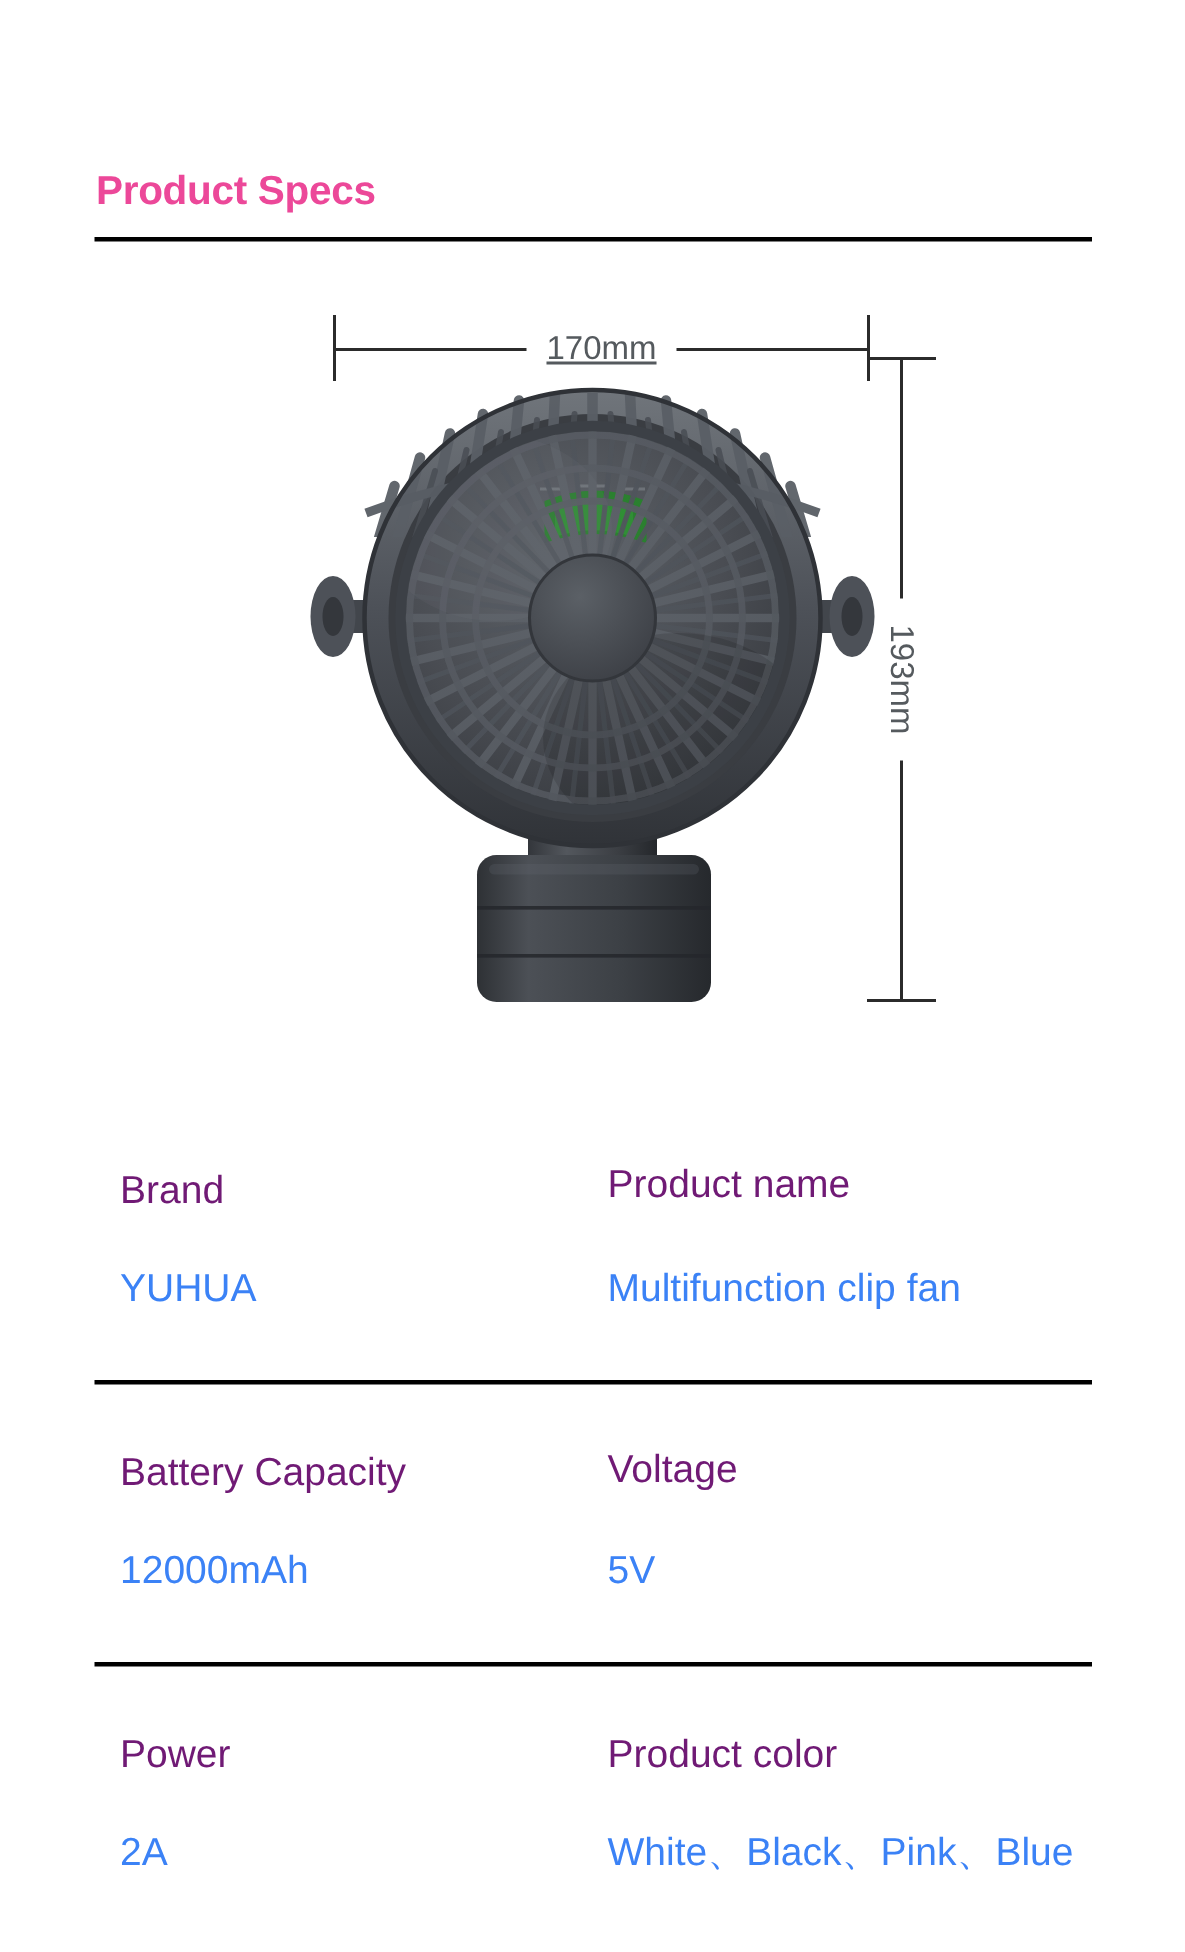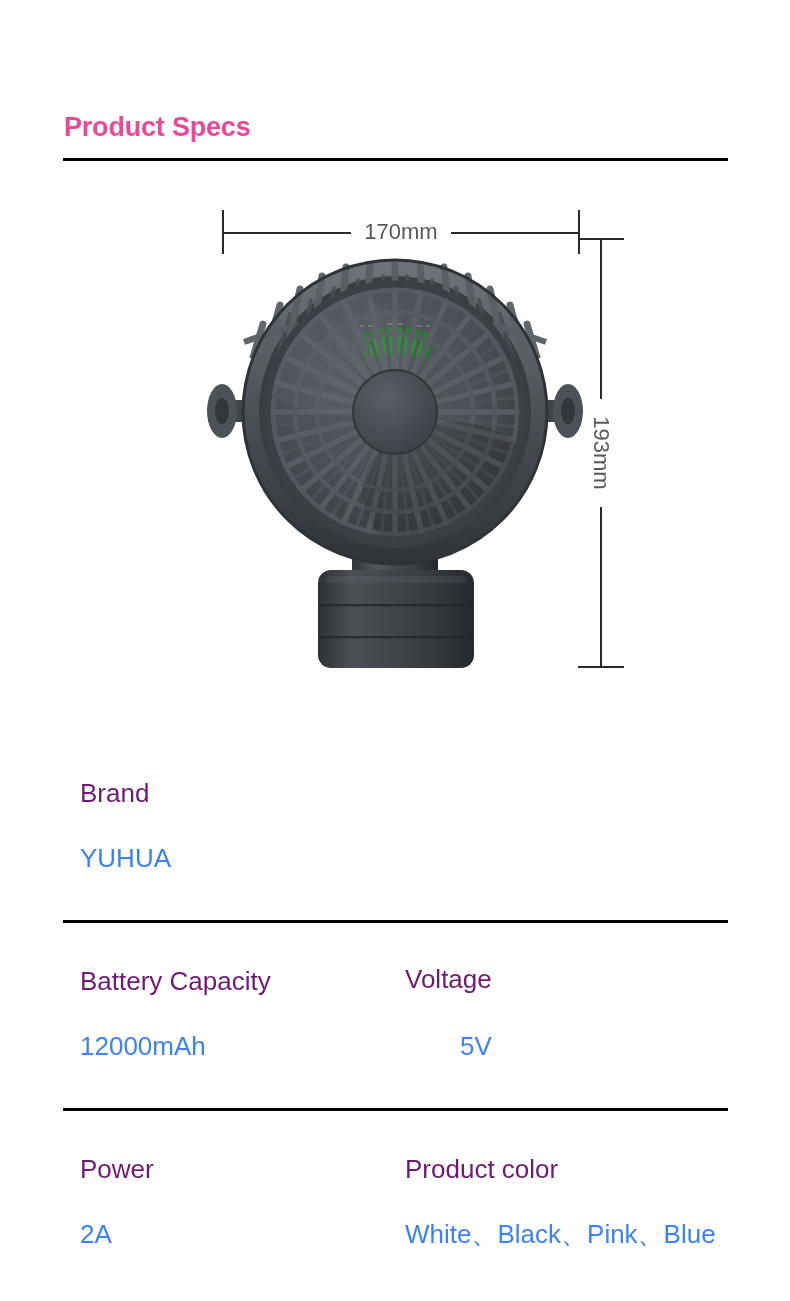--- a/index.html
+++ b/index.html
@@ -76,20 +76,21 @@
     position: absolute;
     left: 50%;
     top: 22px;
     transform: translate(-50%, -50%);
     background: #ffffff;
     padding: 0 5px;
     font-size: 22px;
     color: #555a5e;
     white-space: nowrap;
     line-height: 1;
+    text-decoration: underline;
   }
 
   
   #dim-height {
     position: absolute;
     left: 578px;
     top: 48px;
     width: 46px;
     height: 430px;
   }
@@ -169,21 +170,21 @@
     left: 63px;
     top: 140px;
     width: 665px;
     height: 3px;
     background: #000000;
   }
   
   #row-0 .col-2 .spec-label { margin-top: -4px; }
   #row-0 .col-2 .spec-value { margin-top: 43px; }
   #row-1 .col-2 .spec-label { margin-top: -2px; }
-  #row-1 .col-2 .spec-value { margin-top: 41px; text-align: right; }
+  #row-1 .col-2 .spec-value { margin-top: 41px; }
 </style>
 </head>
 <body>
 
 <div id="page-title">Product Specs</div>
 <div id="title-rule"></div>
 
 <div id="product-figure">
 
   <div id="dim-width">
@@ -383,20 +384,24 @@
   </svg>
 </div>
 
 <div id="spec-table">
 
   <div class="spec-row" id="row-0">
     <div class="spec-cell col-1">
       <div class="spec-label">Brand</div>
       <div class="spec-value">YUHUA</div>
     </div>
+    <div class="spec-cell col-2">
+      <div class="spec-label">Product name</div>
+      <div class="spec-value">Multifunction clip fan</div>
+    </div>
     <div class="row-divider"></div>
   </div>
 
   <div class="spec-row" id="row-1">
     <div class="spec-cell col-1">
       <div class="spec-label">Battery Capacity</div>
       <div class="spec-value">12000mAh</div>
     </div>
     <div class="spec-cell col-2">
       <div class="spec-label">Voltage</div>

